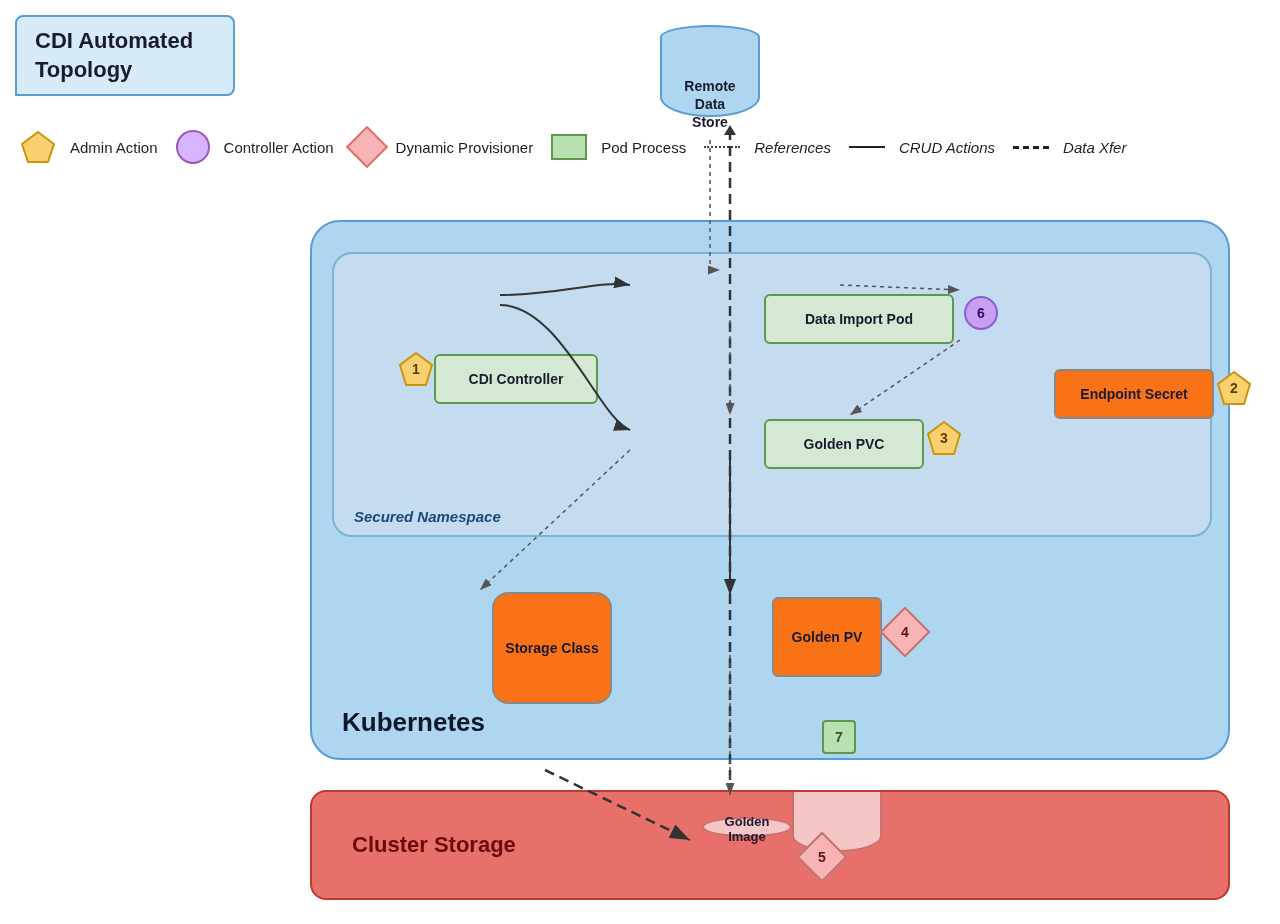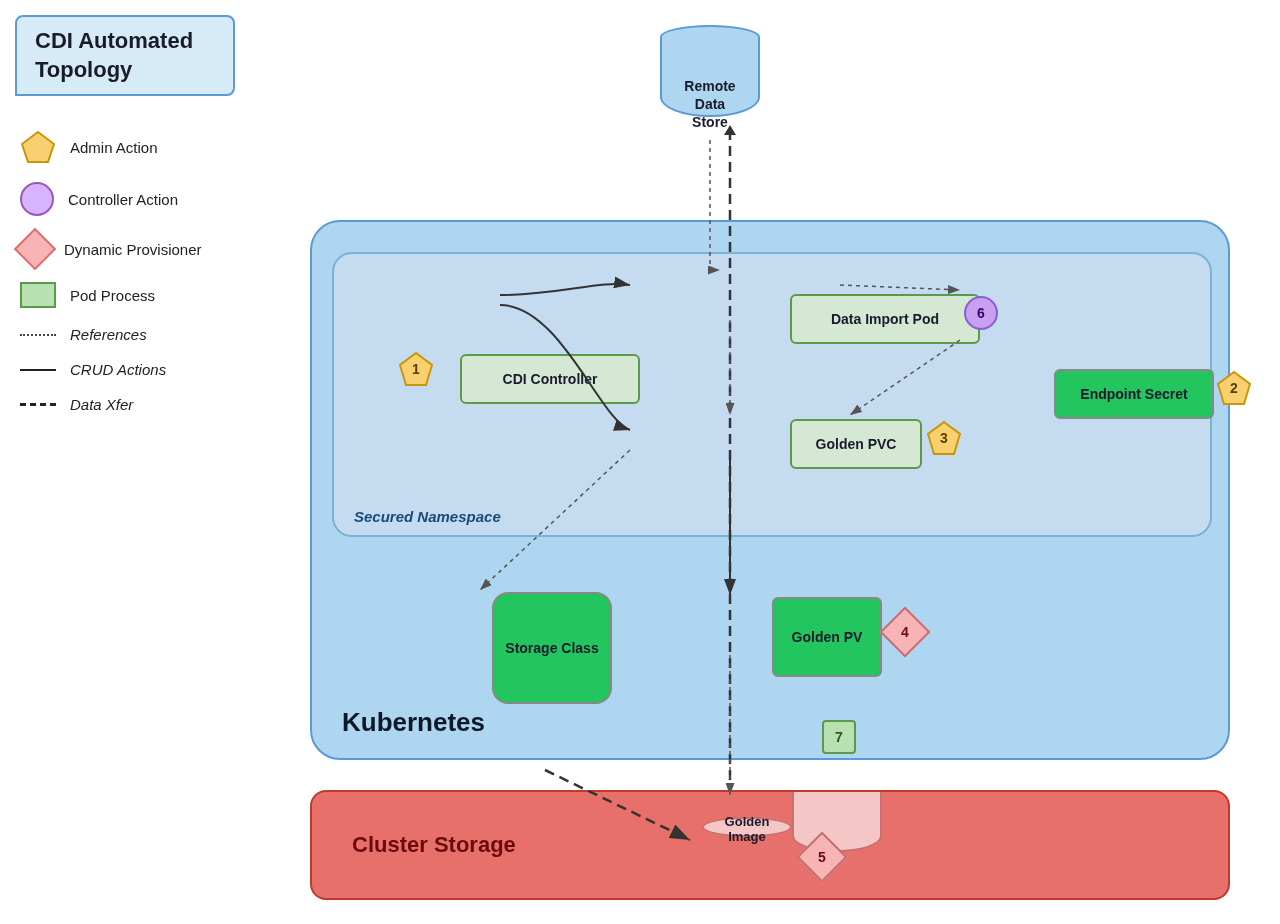--- a/index.html
+++ b/index.html
@@ -37,21 +37,21 @@
       color: #1a1a2e;
       line-height: 1.3;
     }
 
     
     .legend {
       position: absolute;
       top: 130px;
       left: 20px;
       display: flex;
-      flex-direction: column;
+      flex-direction: row;
       gap: 18px;
       text-align: center;
     }
     .legend-item {
       display: flex;
       align-items: center;
       gap: 14px;
       font-size: 15px;
       color: #222;
     }
@@ -251,26 +251,25 @@
       background: #d5e8d4;
       border: 2px solid #5a9a4a;
       border-radius: 6px;
       display: flex;
       align-items: center;
       justify-content: center;
       font-size: 14px;
       font-weight: bold;
       color: #1a1a2e;
       text-align: center;
-      margin-left: 26px;
     }
 
     .node-box-white {
       position: absolute;
-      background: #22c55e;
+      background: #f97316;
       border: 2px solid #888;
       border-radius: 6px;
       display: flex;
       align-items: center;
       justify-content: center;
       font-size: 14px;
       font-weight: bold;
       color: #1a1a2e;
       text-align: center;
     }
@@ -406,21 +405,21 @@
       Remote<br>Data<br>Store
     </div>
   </div>
 
   <div class="kubernetes-box">
     <div class="kubernetes-label">Kubernetes</div>
 
     <div class="namespace-box" style="position:absolute; top:30px; left:20px; width:880px; height:285px; background:#c5dcf0; border:2px solid #7ab3d4; border-radius:20px;">
       <div class="namespace-label" style="position:absolute; bottom:10px; left:20px; font-size:15px; font-style:italic; font-weight:bold; color:#1a4a7a;">Secured Namespace</div>
 
-      <div class="node-box" style="left:100px; top:100px; width:180px; height:50px;">
+      <div class="node-box" style="left:100px; top:100px; width:164px; height:50px;">
         <span>CDI Controller</span>
       </div>
 
       <div class="badge-pentagon" style="left:64px; top:97px; width:36px; height:36px;">
         <svg viewBox="0 0 36 36" width="36" height="36">
           <polygon points="18,2 34,14 28,34 8,34 2,14" fill="#f9d070" stroke="#c8960a" stroke-width="2"></polygon>
         </svg>
         <span>1</span>
       </div>
 
@@ -436,21 +435,21 @@
         <span>Endpoint Secret</span>
       </div>
 
       <div class="badge-pentagon" style="position:absolute; left:882px; top:116px; width:36px; height:36px;">
         <svg viewBox="0 0 36 36" width="36" height="36">
           <polygon points="18,2 34,14 28,34 8,34 2,14" fill="#f9d070" stroke="#c8960a" stroke-width="2"></polygon>
         </svg>
         <span>2</span>
       </div>
 
-      <div class="node-box" style="position:absolute; left:430px; top:165px; width:132px; height:50px;">
+      <div class="node-box" style="position:absolute; left:430px; top:165px; width:160px; height:50px;">
         <span>Golden PVC</span>
       </div>
 
       <div class="badge-pentagon" style="position:absolute; left:592px; top:166px; width:36px; height:36px;">
         <svg viewBox="0 0 36 36" width="36" height="36">
           <polygon points="18,2 34,14 28,34 8,34 2,14" fill="#f9d070" stroke="#c8960a" stroke-width="2"></polygon>
         </svg>
         <span>3</span>
       </div>
 

